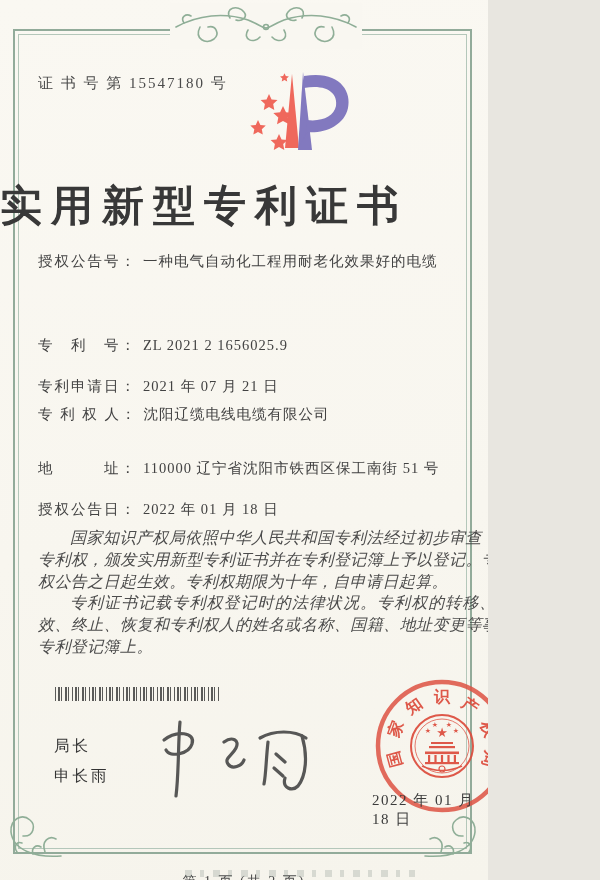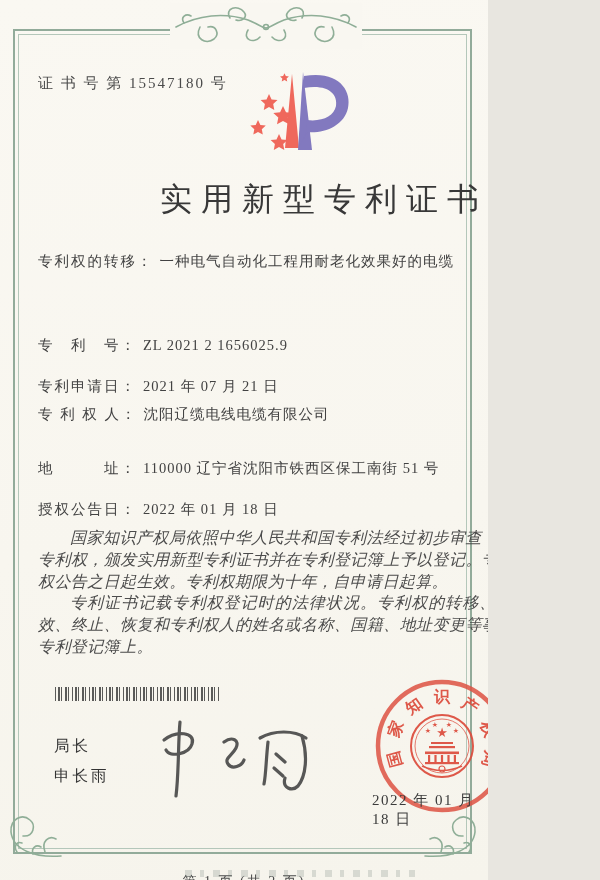--- a/index.html
+++ b/index.html
@@ -21,22 +21,22 @@
   .qr{position:absolute;left:497px;top:73px;width:66px;height:66px;background:#fdfdfb;
       box-shadow:0 0 0 4px #fdfdfb;}
   .qr-noise{position:absolute;inset:0;
       background:
         repeating-linear-gradient(90deg,#2c2c2c 0 2px,transparent 2px 5px),
         repeating-linear-gradient(0deg,#2c2c2c 0 2px,transparent 2px 6px);
       opacity:.85;}
   .qr-finder{position:absolute;width:10px;height:10px;border:3px solid #2c2c2c;background:#fff;}
   .qr-finder::after{content:"";position:absolute;left:2px;top:2px;width:6px;height:6px;background:#2c2c2c;}
   .qr-finder.tl{left:1px;top:1px;} .qr-finder.tr{right:1px;top:1px;} .qr-finder.bl{left:1px;bottom:1px;}
-  .page-title{position:absolute;left:0;right:0;top:178px;text-align:right;
-      font-size:32px;font-weight:normal;letter-spacing:9px;color:#383838;}
+  .page-title{position:absolute;left:0;right:0;top:178px;text-align:left;
+      font-size:42px;font-weight:bold;letter-spacing:9px;color:#383838;}
   
   .row{position:absolute;left:38px;right:30px;font-size:14.5px;letter-spacing:1px;color:#424242;white-space:nowrap;}
   .row .lbl{letter-spacing:2px;}
   .row .val{margin-left:6px;margin-top:18px;}
   .pair2{position:absolute;left:287px;top:0;}
   
   .paras{position:absolute;left:38px;top:527px;width:526px;
       font-size:16px;line-height:21.8px;font-style:italic;color:#4c4c4c;letter-spacing:.4px;}
   .paras p{margin:0;text-indent:2em;text-align:justify;}
   
@@ -137,21 +137,21 @@
   <div class="qr">
     <div class="qr-noise"></div>
     <div class="qr-finder tl"></div>
     <div class="qr-finder tr"></div>
     <div class="qr-finder bl"></div>
   </div>
 
   <div class="page-title">实用新型专利证书</div>
 
   <div class="row" style="top:252px">
-    <span class="lbl">专利权的转移：</span><span class="val">一种电气自动化工程用耐老化效果好的电缆</span>
+    <span class="lbl">授权公告号：</span><span class="val">一种电气自动化工程用耐老化效果好的电缆</span>
   </div>
   <div class="row" style="top:336px">
     <span class="lbl">专　利　号：</span><span class="val">ZL 2021 2 1656025.9</span>
   </div>
   <div class="row" style="top:377px">
     <span class="lbl">专利申请日：</span><span class="val">2021 年 07 月 21 日</span>
   </div>
   <div class="row" style="top:405px">
     <span class="lbl">专 利 权 人：</span><span class="val">沈阳辽缆电线电缆有限公司</span>
   </div>

